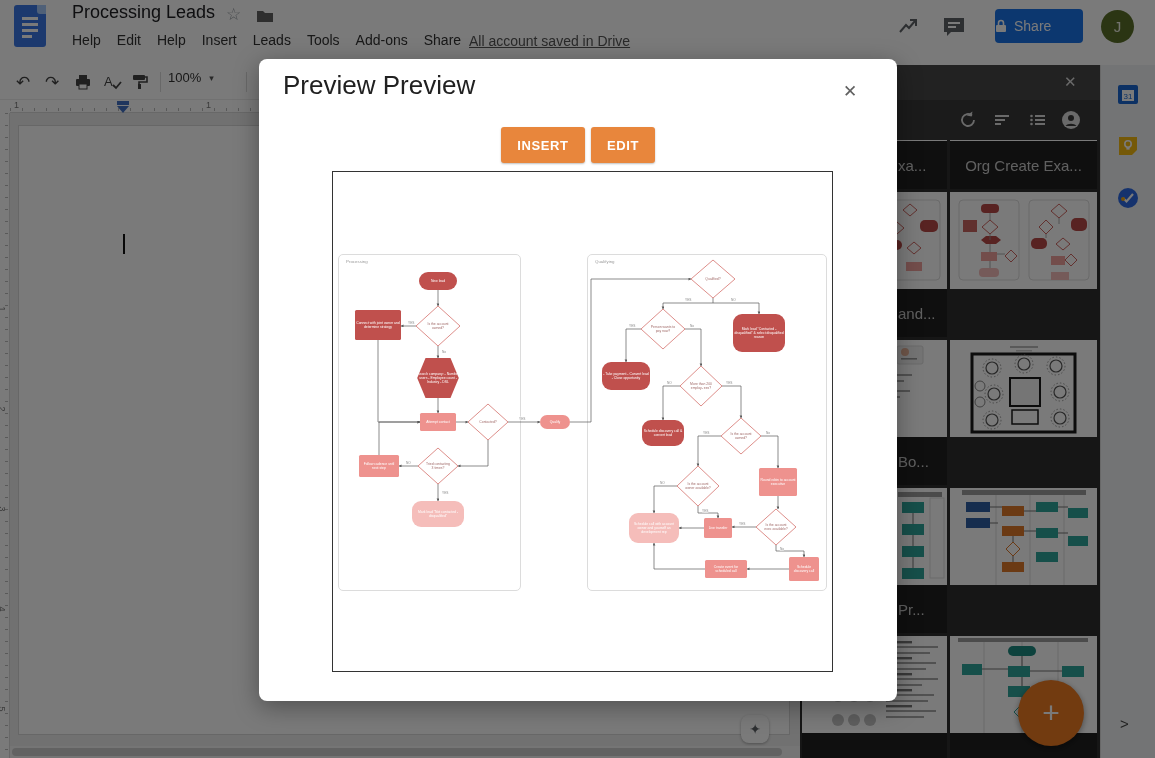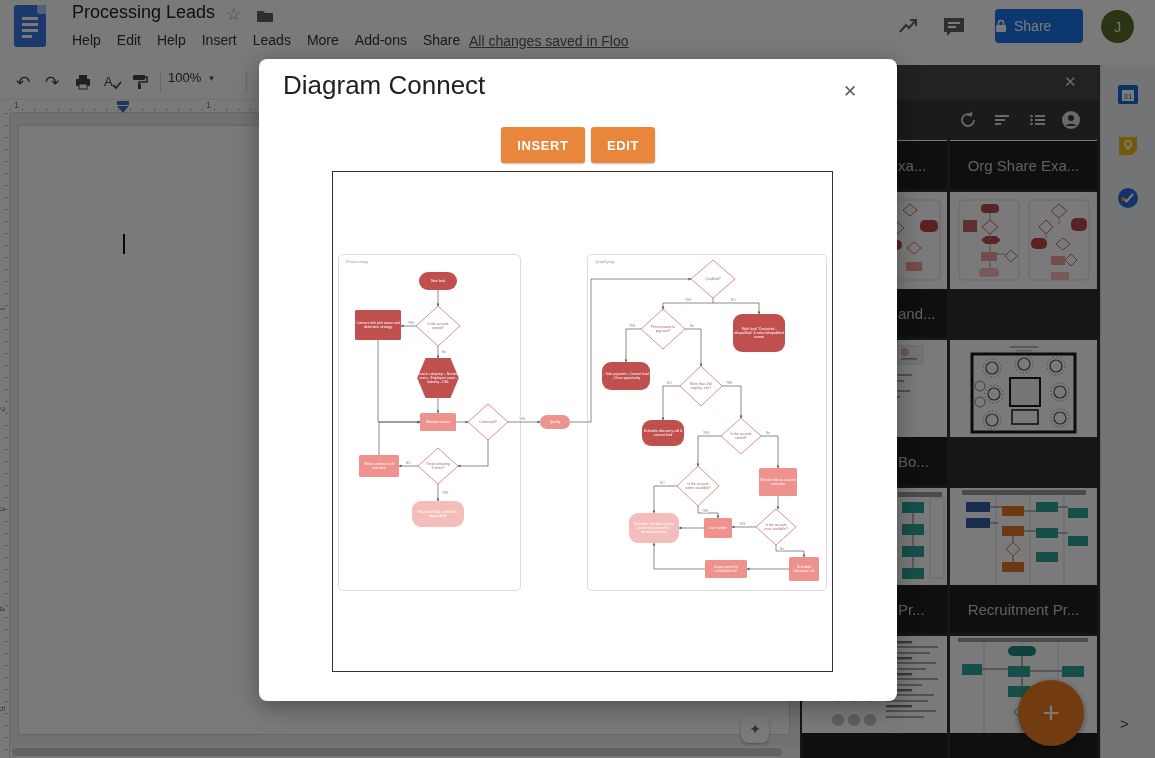--- a/index.html
+++ b/index.html
@@ -119,25 +119,25 @@
       <svg width="18" height="16" viewBox="0 0 18 16">
           <path d="M1 3 h6 l2 2 h8 v9 h-16z" fill="#616161"></path>
         </svg>
     </div>
     <div class="menu-bar">
         <span class="menu-item">Help</span>
         <span class="menu-item">Edit</span>
         <span class="menu-item">Help</span>
         <span class="menu-item">Insert</span>
         <span class="menu-item">Leads</span>
-        <span class="menu-item">More</span>
+        <span class="menu-item">Tools</span>
         <span class="menu-item">Add-ons</span>
         <span class="menu-item">Share</span>
       </div>
-    <div class="saved-status">All changes saved in Floo</div>
+    <div class="saved-status">All account saved in Drive</div>
     <div class="tb-icon" style="left:895px">
       <svg width="22" height="22" viewBox="0 0 22 22">
           <path d="M3 16 L9 9 L12 12 L18 5" fill="none" stroke="#5f6368" stroke-width="2"></path>
           <path d="M13 4 h6 v6" fill="none" stroke="#5f6368" stroke-width="2"></path>
         </svg>
     </div>
     <div class="tb-icon" style="left:941px">
       <svg width="24" height="22" viewBox="0 0 24 22">
           <path d="M2 2 h20 v14 h-13 l-4 4 v-4 h-3 z" fill="#5f6368"></path>
           <rect x="6" y="6" width="12" height="2" fill="#fff"></rect>
@@ -289,21 +289,21 @@
             </svg></div>
         <div class="tile-label">xa...</div>
       </div>
       <div class="tile t-r1 t-c2">
         <div class="thumb"><svg width="147" height="97">
               <rect x="15" y="78" width="20" height="12" fill="#d7dbe2"></rect>
               <rect x="45" y="78" width="20" height="12" fill="#d7dbe2"></rect>
               <rect x="75" y="78" width="20" height="12" fill="#d7dbe2"></rect>
               <rect x="105" y="78" width="20" height="12" fill="#d7dbe2"></rect>
             </svg></div>
-        <div class="tile-label">Org Share Exa...</div>
+        <div class="tile-label">Org Create Exa...</div>
       </div>
 
       <div class="tile t-r2 t-c1">
         <div class="thumb"><svg width="145" height="97" viewBox="0 0 145 97">
               <rect x="8" y="8" width="60" height="80" rx="4" fill="none" stroke="#ddd"></rect>
               <rect x="78" y="8" width="60" height="80" rx="4" fill="none" stroke="#ddd"></rect>
               <rect x="30" y="12" width="18" height="9" rx="4" fill="#b94a47"></rect>
               <rect x="30" y="30" width="16" height="10" fill="#b94a47"></rect>
               <rect x="12" y="30" width="14" height="12" fill="#c96561"></rect>
               <rect x="28" y="50" width="18" height="10" fill="#f0a19d"></rect>
@@ -421,21 +421,20 @@
               <rect x="52" y="38" width="22" height="10" fill="#e07a2a"></rect>
               <path d="M63 54 l7 7 l-7 7 l-7 -7 z" fill="#fff" stroke="#e07a2a"></path>
               <rect x="52" y="74" width="22" height="10" fill="#e07a2a"></rect>
               <rect x="86" y="14" width="22" height="10" fill="#2fa59b"></rect>
               <rect x="86" y="40" width="22" height="10" fill="#2fa59b"></rect>
               <rect x="86" y="64" width="22" height="10" fill="#2fa59b"></rect>
               <rect x="118" y="20" width="20" height="10" fill="#2fa59b"></rect>
               <rect x="118" y="48" width="20" height="10" fill="#2fa59b"></rect>
               <path d="M40 19 h12 M40 35 h8 M74 23 h12 M74 43 h12 M63 48 v6 M63 68 v6 M108 19 h10 M108 45 h10" stroke="#777" stroke-width="1" fill="none"></path>
             </svg></div>
-        <div class="tile-label">Recruitment Pr...</div>
       </div>
 
       <div class="tile t-r5 t-c1">
         <div class="thumb"><svg width="145" height="97" viewBox="0 0 145 97">
               <rect x="8" y="6" width="20" height="26" fill="#f2f2f2" stroke="#ccc"></rect>
               <circle cx="18" cy="14" r="5" fill="#b9b9b9"></circle>
               <rect x="11" y="22" width="14" height="1.5" fill="#999"></rect>
               <circle cx="52" cy="10" r="6" fill="#c4c4c4"></circle>
               <g fill="#c4c4c4">
                 <circle cx="36" cy="34" r="6"></circle>
@@ -487,21 +486,21 @@
       </div>
     </div>
     <div class="fab">
         <span>+</span>
       </div>
   </div>
 
   <div class="dim"></div>
 
   <div class="modal">
-    <div class="modal-title">Diagram Connect</div>
+    <div class="modal-title">Preview Preview</div>
     <div class="modal-close">✕</div>
     <div class="modal-btn btn-insert">INSERT</div>
     <div class="modal-btn btn-edit">EDIT</div>
     <div class="preview-box">
         <div class="flow-container" style="left: 5px; top: 82px; width: 183px; height: 337px;">
           <span>Processing</span>
         </div>
         <div class="flow-container" style="left: 254px; top: 82px; width: 240px; height: 337px;">
           <span>Qualifying</span>
         </div>

